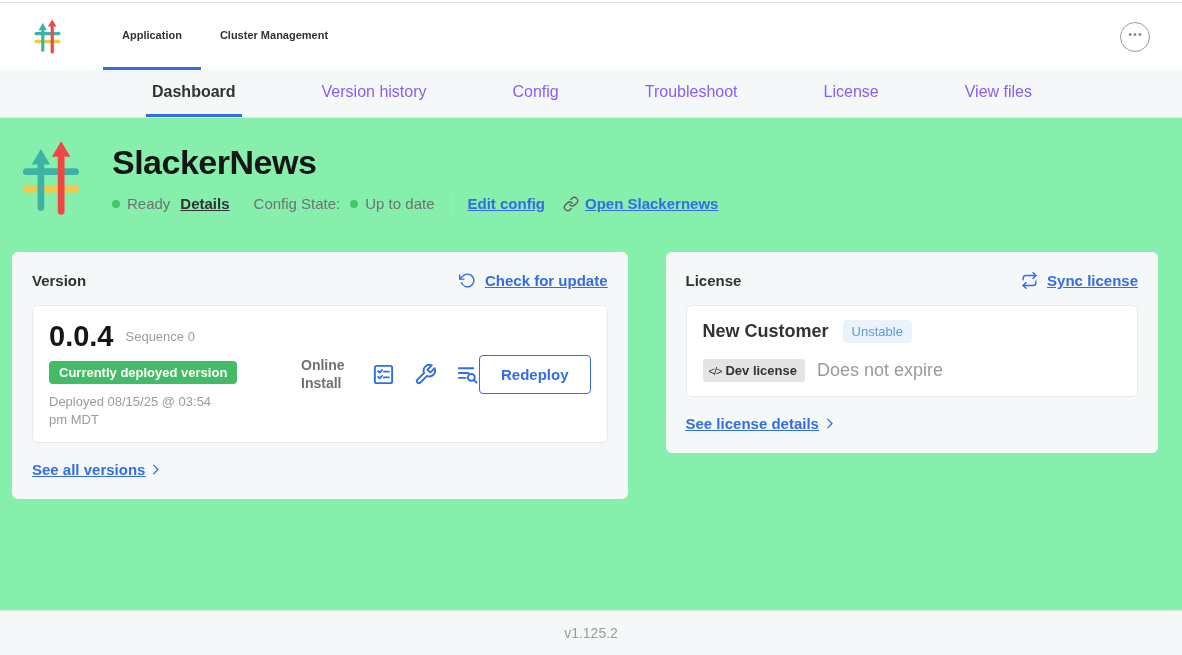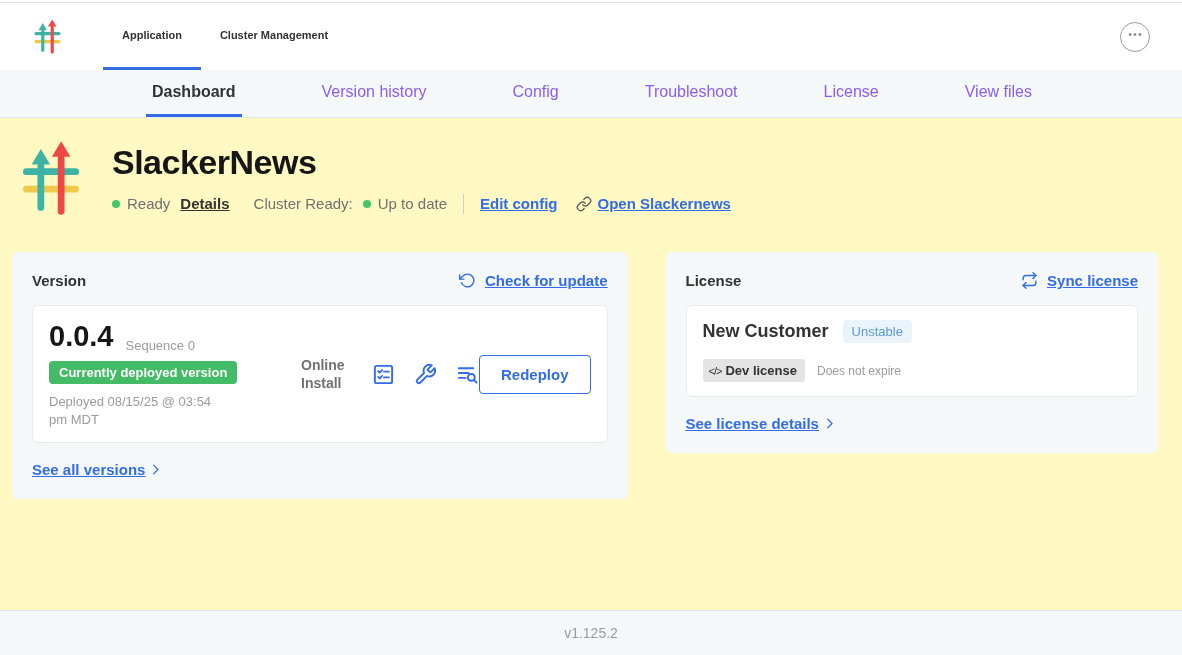--- a/index.html
+++ b/index.html
@@ -45,21 +45,21 @@
     display:flex; gap:74px; padding-left:146px;
   }
   .subnav-item {
     height:100%; display:flex; align-items:center;
     padding:0 6px; font-size:16px; color:#8b5cf6;
     border-bottom:3px solid transparent; cursor:pointer; white-space:nowrap;
   }
   .subnav-item.active { color:#323232; font-weight:700; border-bottom-color:var(--accent-blue,#326de6); }
 
   
-  main { flex:1; padding:22px 24px 0 12px; background:#fef9c3; }
+  main { flex:1; padding:22px 24px 0 12px; background:#86efac; }
 
   .app-header { display:flex; align-items:center; margin:0 0 36px 10px; }
   .app-logo { width:58px; height:76px; margin-right:32px; flex-shrink:0; }
   .app-title { font-size:34px; font-weight:700; color:#161616; margin:0 0 12px; letter-spacing:-0.5px; }
   .status-row { display:flex; align-items:center; font-size:15px; color:#717171; }
   .dot { width:8px; height:8px; border-radius:50%; background:var(--status-dot-green,#44c767); margin-right:7px; flex-shrink:0; }
   .details-link { color:#323232; font-weight:600; margin-left:10px; }
   .cluster-label { margin-left:24px; margin-right:10px; }
   .vdivider { width:1px; height:20px; background:#c9ced1; margin:0 16px; }
   .edit-config-link { color:var(--accent-blue,#326de6); font-weight:600; }
@@ -80,21 +80,21 @@
   .card-title { font-size:15px; font-weight:700; color:#323232; margin-right:auto; }
   .header-action { display:flex; align-items:center; gap:9px; color:var(--accent-blue,#326de6); font-size:15px; font-weight:700; }
   .synced-text { font-size:14px; color:#9b9b9b; margin-right:12px; font-weight:400; }
 
   .inner-card {
     background:#fff; border:1px solid #e7ebed; border-radius:6px;
     margin-top:16px; padding:14px 16px;
   }
   .version-inner { display:flex; align-items:center; }
   .ver-info { width:228px; margin-right:24px; flex-shrink:0; }
-  .ver-row { display:flex; align-items:flex-end; gap:12px; }
+  .ver-row { display:flex; align-items:center; gap:12px; }
   .ver-number { font-size:29px; font-weight:700; color:#161616; }
   .ver-seq { font-size:13px; color:#9b9b9b; }
   .deployed-badge {
     display:inline-block; background:var(--success-green,#44bb66); color:#fff;
     font-size:13px; font-weight:600; padding:4px 10px; border-radius:4px;
     margin:8px 0 9px;
   }
   .deployed-ts { font-size:13px; color:#9b9b9b; line-height:1.35; max-width:172px; }
   .install-group { display:flex; align-items:center; gap:19px; }
   .install-type { width:52px; font-size:14px; font-weight:700; color:#717171; line-height:1.3; }
@@ -116,21 +116,21 @@
     background:var(--badge-channel-bg,#eaf2fa); color:var(--badge-channel-text,#5d9bd5);
     font-size:13px; padding:4px 9px; border-radius:4px;
   }
   .license-row2 { display:flex; align-items:center; margin-top:16px; }
   .dev-badge {
     background:#e4e4e5; color:#323232; font-size:13px; font-weight:700;
     padding:4px 8px 4px 6px; border-radius:3px;
     display:inline-flex; align-items:center; gap:4px;
   }
   .dev-badge .code-glyph { font-size:11px; font-weight:400; letter-spacing:-1px; }
-  .expire-text { font-size:12px; color:#9b9b9b; margin-left:12px; }
+  .expire-text { font-size:18px; color:#9b9b9b; margin-left:12px; }
 
   
   footer {
     height:45px; flex-shrink:0;
     background:var(--card-bg,#f5f8f9); border-top:1px solid #e0e4e6;
     display:flex; align-items:center; justify-content:center;
     font-size:14px; color:#9b9b9b;
   }
 
   svg.stroke { fill:none; stroke:currentColor; stroke-width:2; stroke-linecap:round; stroke-linejoin:round; }
@@ -179,21 +179,21 @@
         <rect x="37" y="14" width="7" height="62" rx="3.5" fill="#ee4745"></rect>
         <polygon points="40.5,0 50,16 31,16" fill="#ee4745"></polygon>
       </svg>
     </span>
     <div>
       <h1 class="app-title">SlackerNews</h1>
       <div class="status-row">
         <span class="dot"></span>
         <span>Ready</span>
         <a class="details-link">Details</a>
-        <span class="cluster-label">Cluster Ready:</span>
+        <span class="cluster-label">Config State:</span>
         <span class="dot"></span>
         <span>Up to date</span>
         <span class="vdivider"></span>
         <a class="edit-config-link">Edit config</a>
         <span class="open-app">
           <span class="icon gray-ic">
             <svg class="stroke" viewBox="0 0 24 24" width="16" height="16">
               <path d="M10 13a5 5 0 0 0 7.54.54l3-3a5 5 0 0 0-7.07-7.07l-1.72 1.71"></path>
               <path d="M14 11a5 5 0 0 0-7.54-.54l-3 3a5 5 0 0 0 7.07 7.07l1.71-1.71"></path>
             </svg>

